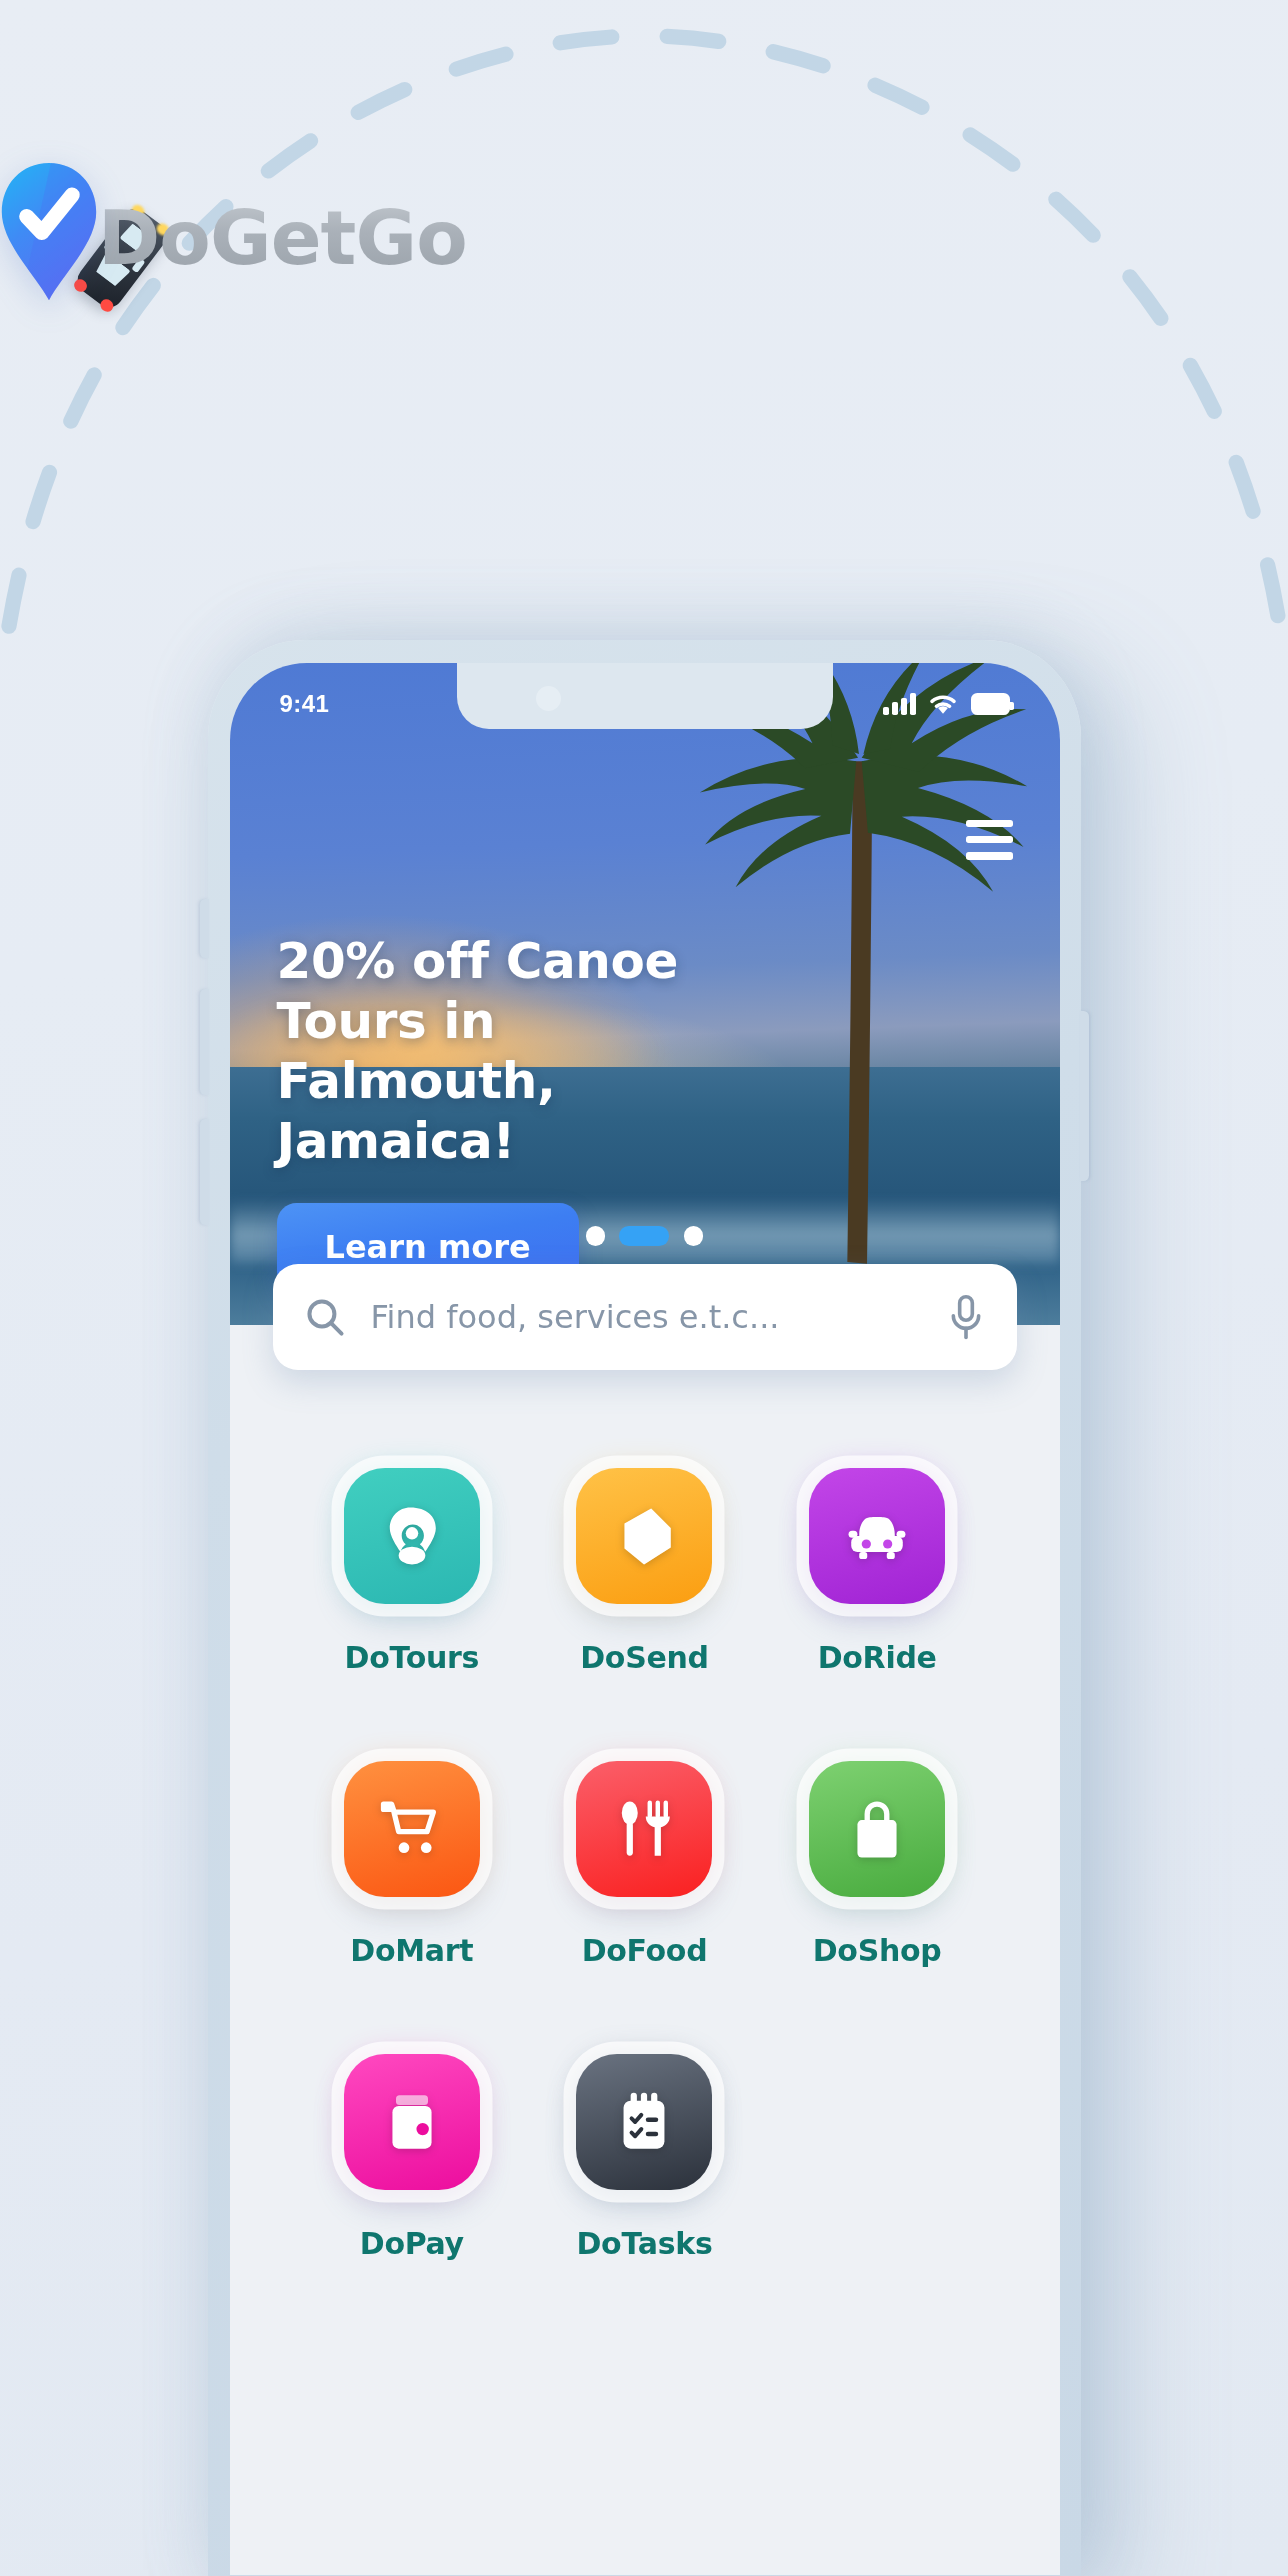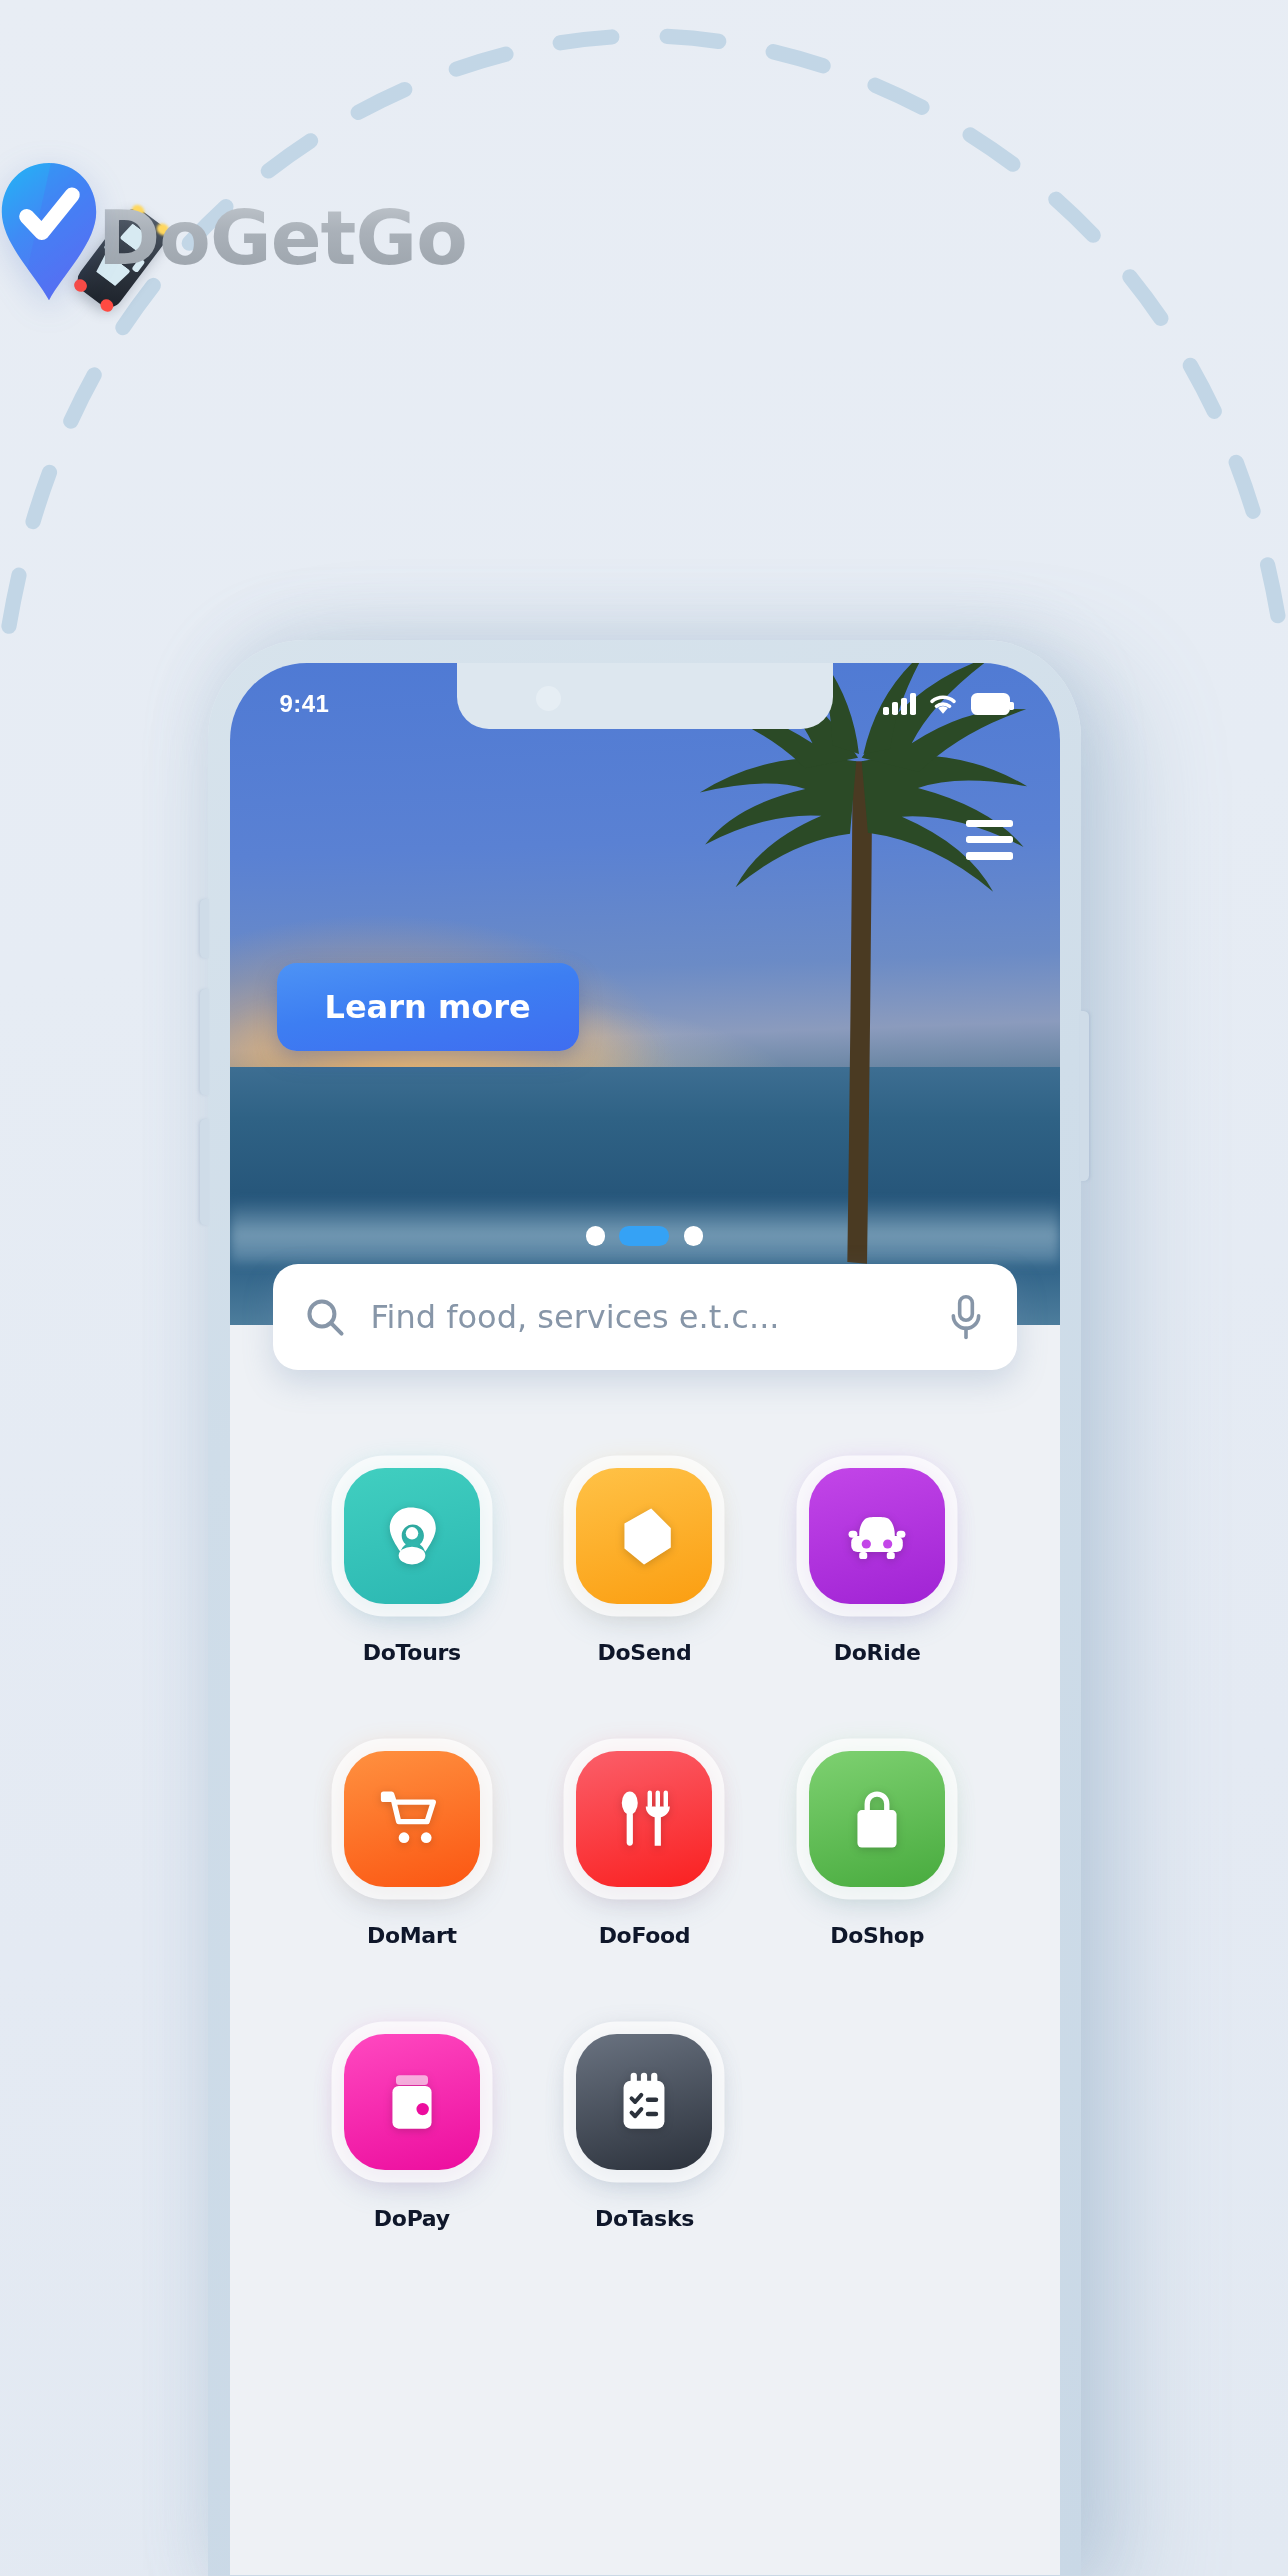--- a/index.html
+++ b/index.html
@@ -224,21 +224,21 @@
   .app-tile {
     width:136px; height:136px; border-radius:41px;
     display:flex; align-items:center; justify-content:center;
     position:relative;
     box-shadow:0 0 0 12.5px rgba(255,255,255,.72),
                0 16px 30px rgba(120,145,175,.30);
   }
   .app-tile svg { width:64px; height:64px; fill:#fff;
                   filter:drop-shadow(0 2.7px 4.5px rgba(0,0,0,.18)); }
   .app-label {
-    margin-top:36px; font-size:22px; font-weight:700; color:#0f172a;
+    margin-top:36px; font-size:30px; font-weight:700; color:#0f766e;
     font-family:"DejaVu Sans", sans-serif; letter-spacing:-0.3px;
   }
 </style>
 </head>
 <body>
 
 <div id="stage">
 
   <svg id="arc-svg" viewBox="0 0 1440 760">
     <path d="M 10 700 C 90 220, 470 40, 720 40 C 980 40, 1370 230, 1435 730" fill="none" stroke="#c2d6e6" stroke-width="17" stroke-linecap="round" stroke-dasharray="58 62"></path>
@@ -320,20 +320,21 @@
           </div>
         </div>
 
         <div id="hamburger">
           <span></span>
             <span></span>
             <span></span>
         </div>
 
         <div id="hero-copy">
+          <div id="hero-title">20% off Canoe Tours in Falmouth, Jamaica!</div>
           <button id="learn-more">Learn more</button>
         </div>
 
         <div id="dots">
           <span class="dot"></span>
           <span class="dot active"></span>
           <span class="dot"></span>
         </div>
       </div>
 

